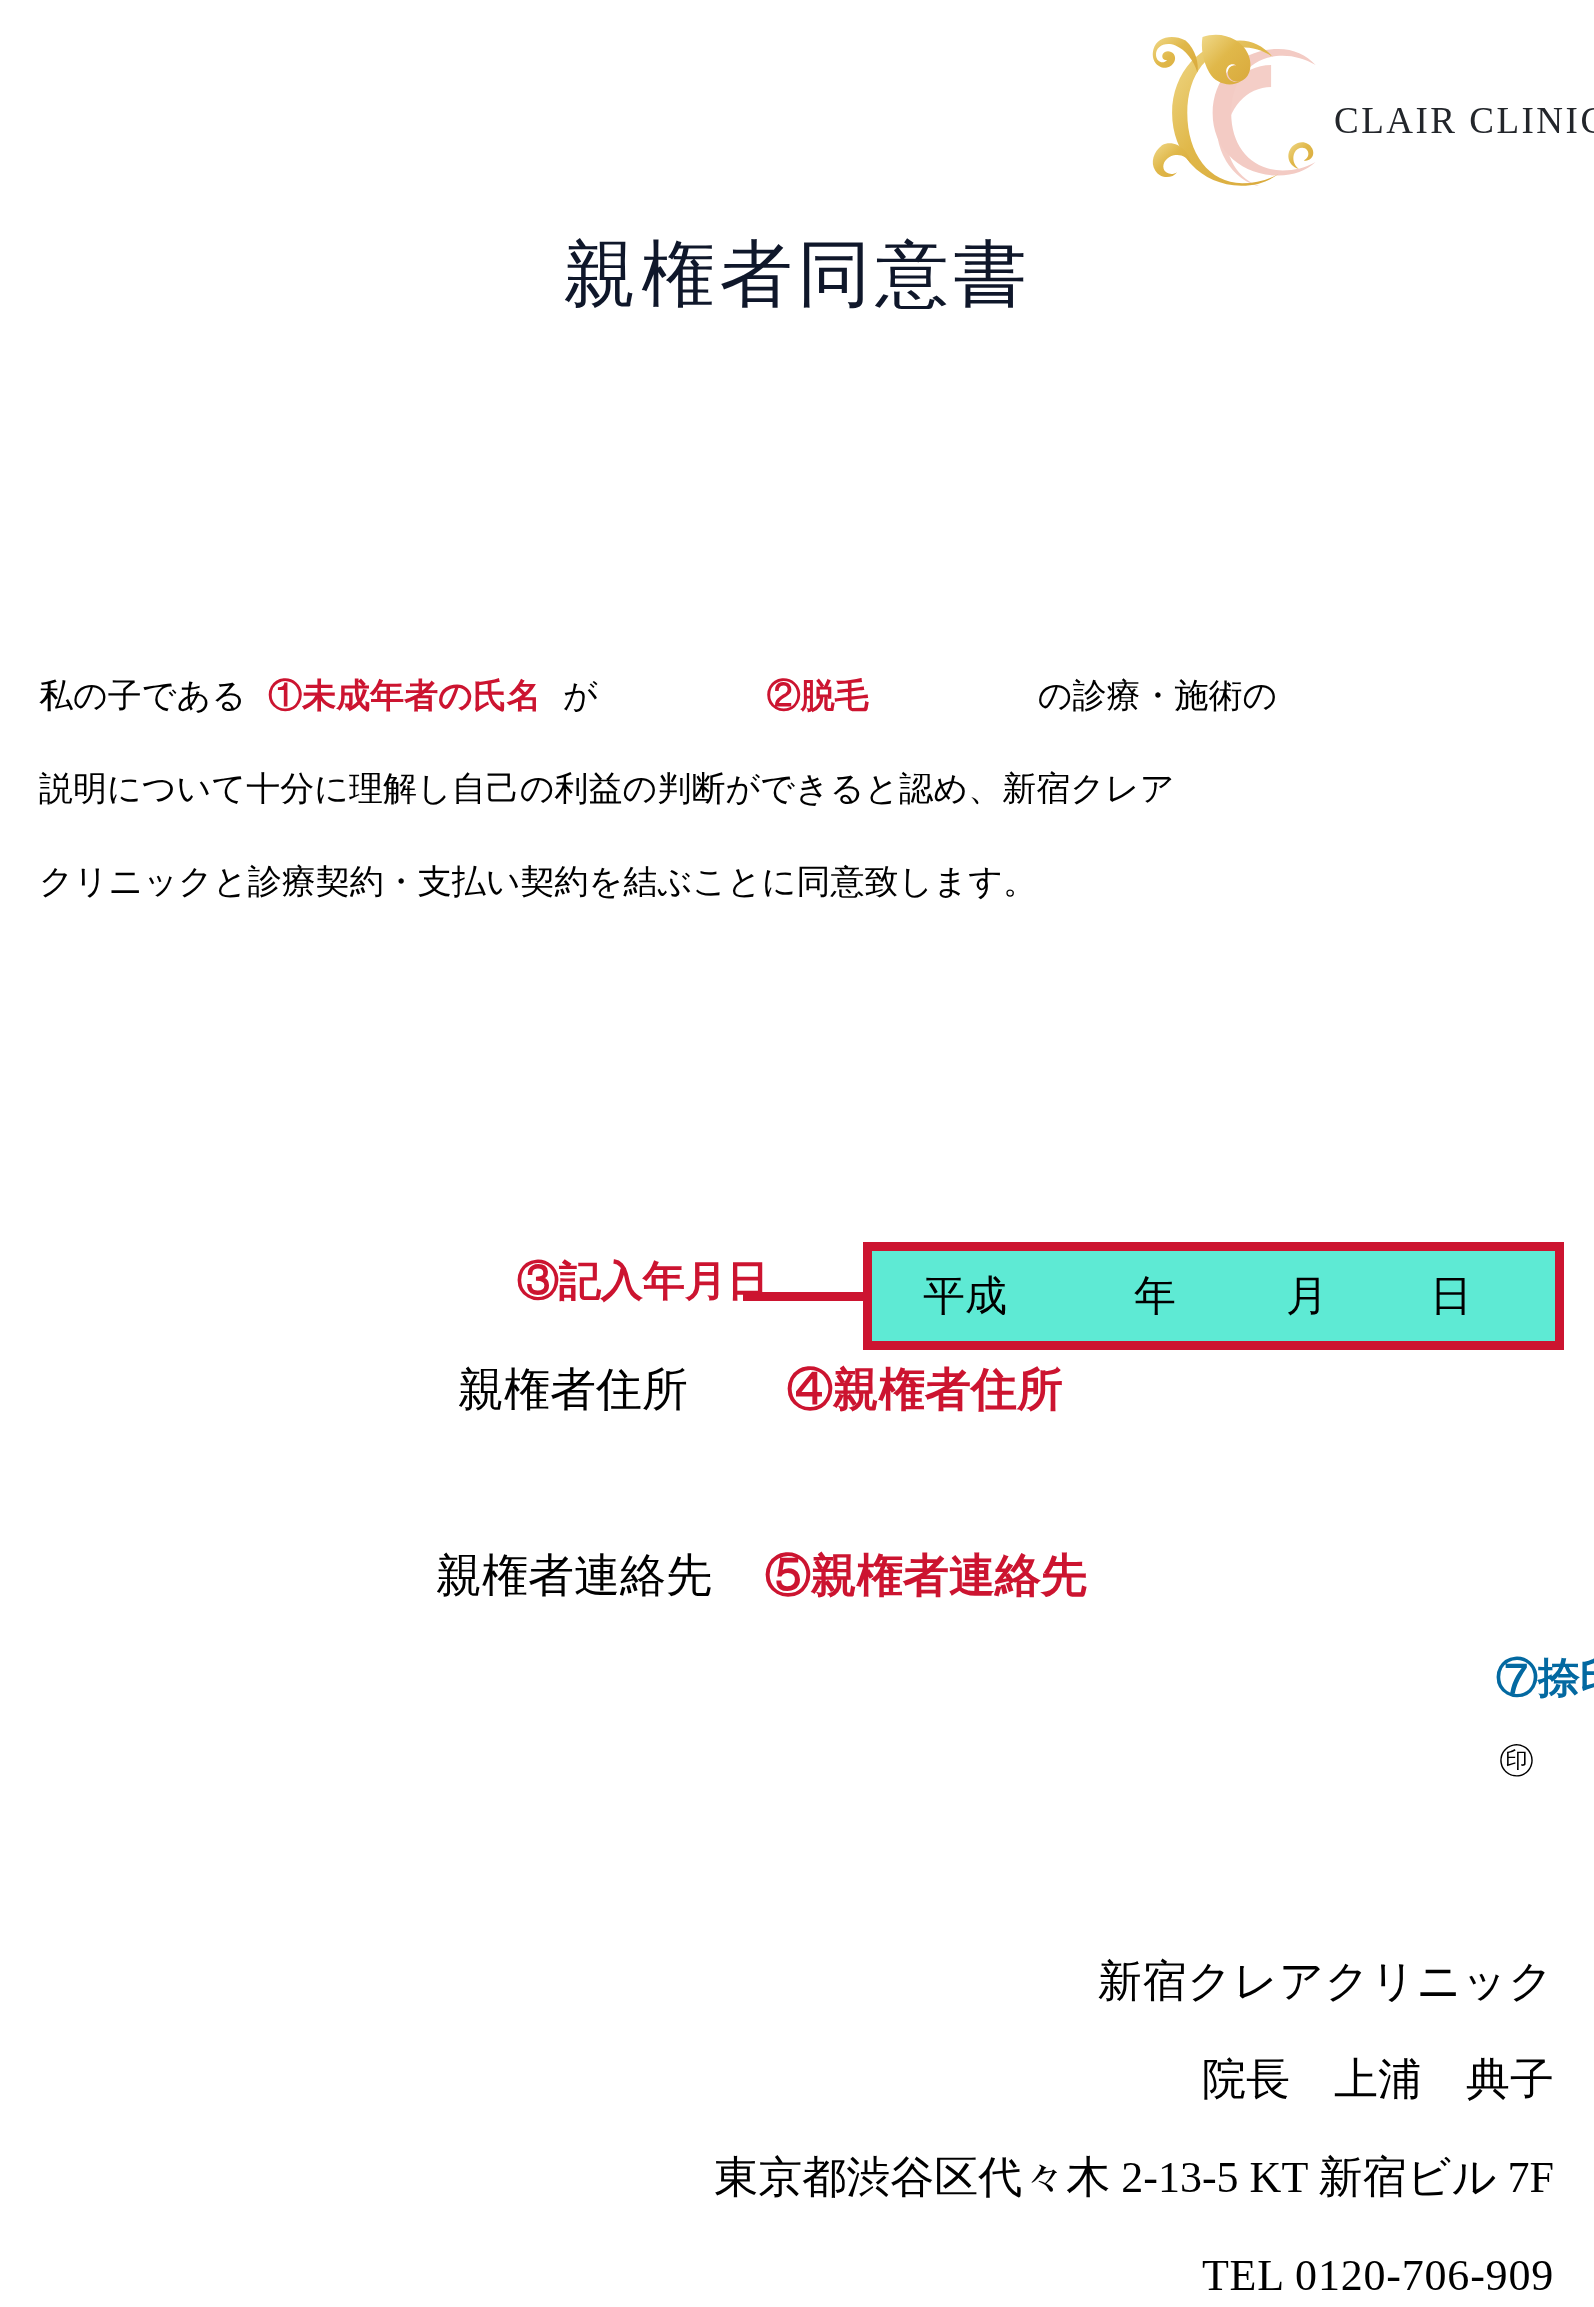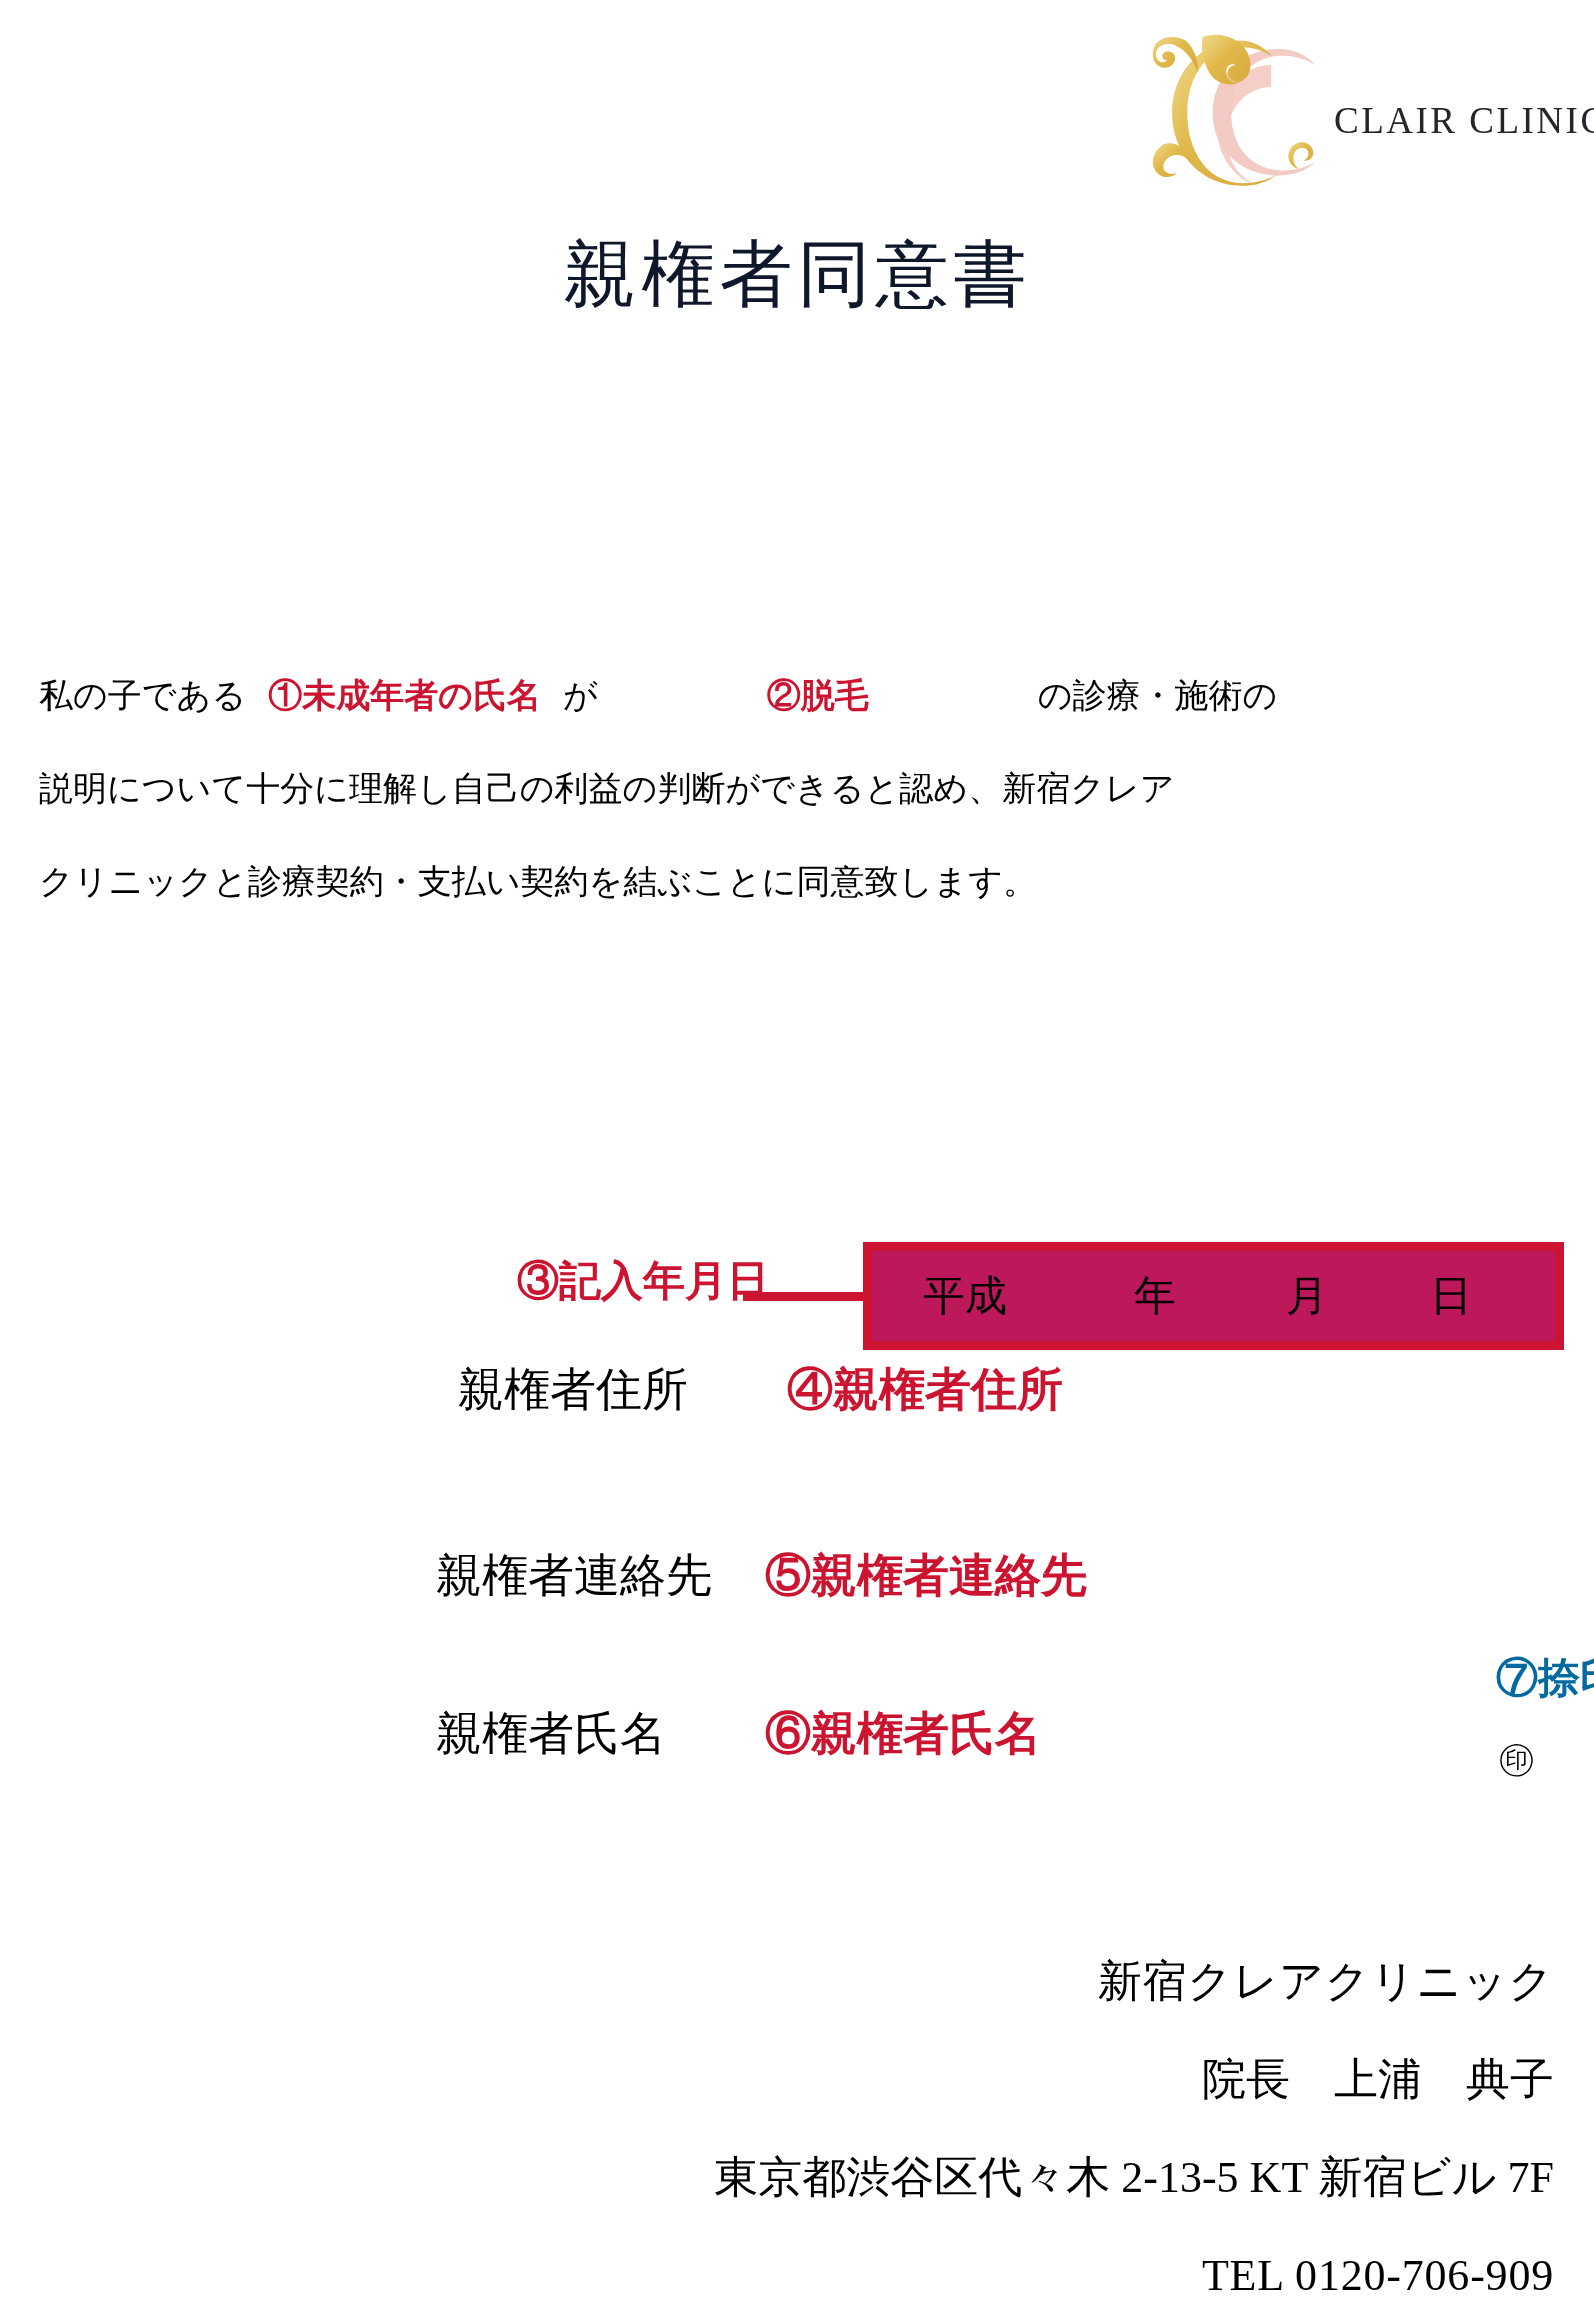--- a/index.html
+++ b/index.html
@@ -95,21 +95,21 @@
     background: #cc1430;
   }
   .date-box {
     position: absolute;
     left: 863px;
     top: 1242px;
     width: 701px;
     height: 108px;
     border: 9.3px solid #cc1430;
     box-sizing: border-box;
-    background: #be185d;
+    background: #5eead4;
   }
   .date-box-inner {
     position: relative;
     width: 100%;
     height: 100%;
   }
   .date-cell {
     position: absolute;
     top: 50%;
     transform: translateY(-50%);
@@ -266,24 +266,20 @@
   <div class="field-row row-address">
     <span class="field-label">親権者住所</span>
     <span class="field-value val-address">④親権者住所</span>
   </div>
 
   <div class="field-row row-contact">
     <span class="field-label">親権者連絡先</span>
     <span class="field-value val-contact">⑤親権者連絡先</span>
   </div>
 
-  <div class="field-row row-name">
-    <span class="field-label">親権者氏名</span>
-    <span class="field-value val-name">⑥親権者氏名</span>
-  </div>
 
   <div class="seal-label">⑦捺印</div>
   <div class="seal-mark">㊞</div>
 
   <div class="footer">
     <div class="footer-line clinic">新宿クレアクリニック</div>
     <div class="footer-line director">院長　上浦　典子</div>
     <div class="footer-line address">東京都渋谷区代々木 2-13-5  KT 新宿ビル 7F</div>
     <div class="footer-line tel">TEL 0120-706-909</div>
   </div>

